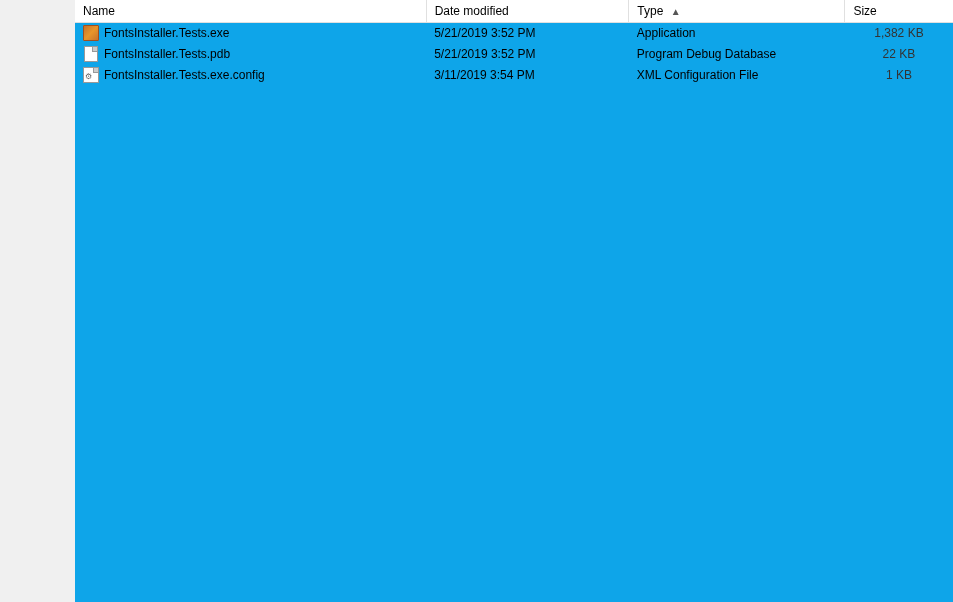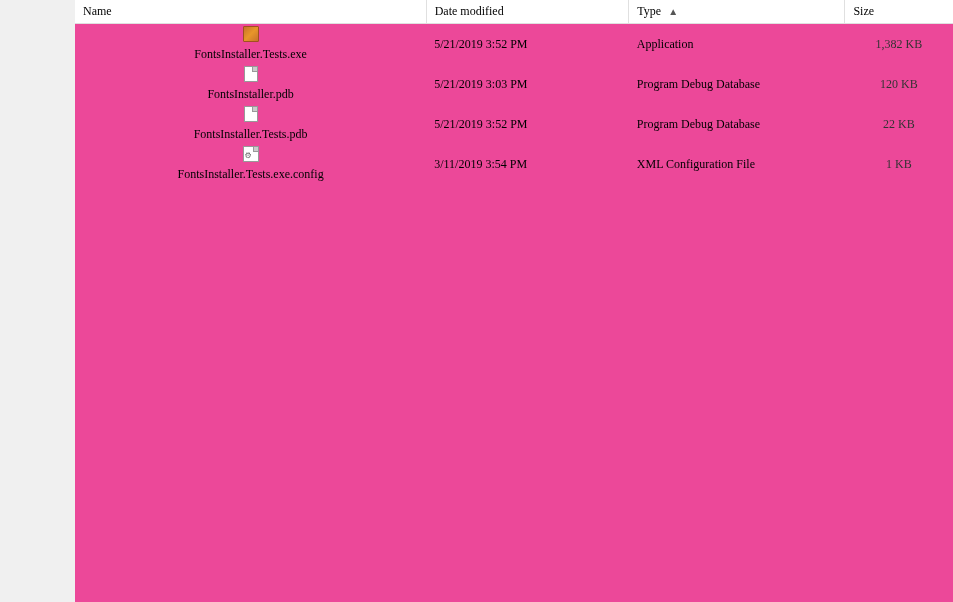--- a/index.html
+++ b/index.html
@@ -22,25 +22,24 @@
     .sidebar {
       width: 75px;
       height: 100%;
       background: #f0f0f0;
       flex-shrink: 0;
     }
 
     .main-content {
       flex: 1;
       height: 100%;
-      background: #ec4899;
+      background: #0ea5e9;
       display: flex;
       flex-direction: column;
       overflow: hidden;
-      font-family: Liberation Serif, serif;
     }
 
     .file-list-container {
       flex: 1;
       overflow: auto;
     }
 
     table {
       width: 100%;
       border-collapse: collapse;
@@ -91,21 +90,20 @@
       white-space: nowrap;
       overflow: hidden;
       text-overflow: ellipsis;
       vertical-align: middle;
     }
 
     .cell-name {
       display: flex;
       align-items: center;
       gap: 5px;
-      flex-direction: column;
     }
 
     .cell-size {
       text-align: center;
       color: #333;
     }
 
     
     .file-icon {
       width: 16px;
@@ -244,33 +242,20 @@
               <div class="cell-name">
                 <div class="file-icon">
                   <div class="icon-exe" title="Application"></div>
                 </div>
                 <span>FontsInstaller.Tests.exe</span>
               </div>
             </td>
             <td>5/21/2019 3:52 PM</td>
             <td>Application</td>
             <td class="cell-size">1,382 KB</td>
-          </tr>
-          <tr>
-            <td>
-              <div class="cell-name">
-                <div class="file-icon">
-                  <div class="icon-pdb"></div>
-                </div>
-                <span>FontsInstaller.pdb</span>
-              </div>
-            </td>
-            <td>5/21/2019 3:03 PM</td>
-            <td>Program Debug Database</td>
-            <td class="cell-size">120 KB</td>
           </tr>
           <tr>
             <td>
               <div class="cell-name">
                 <div class="file-icon">
                   <div class="icon-pdb"></div>
                 </div>
                 <span>FontsInstaller.Tests.pdb</span>
               </div>
             </td>

